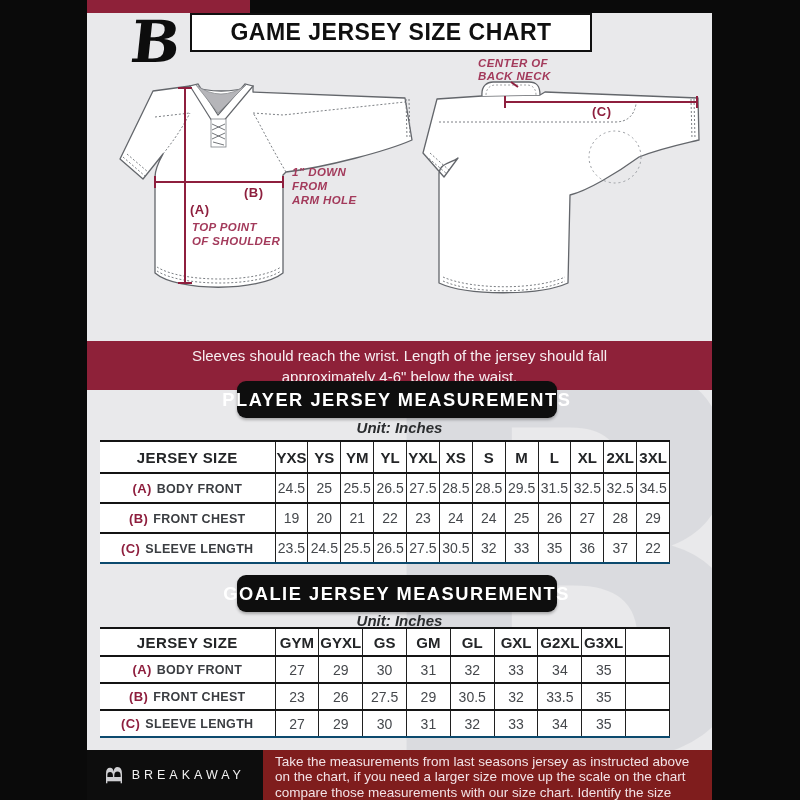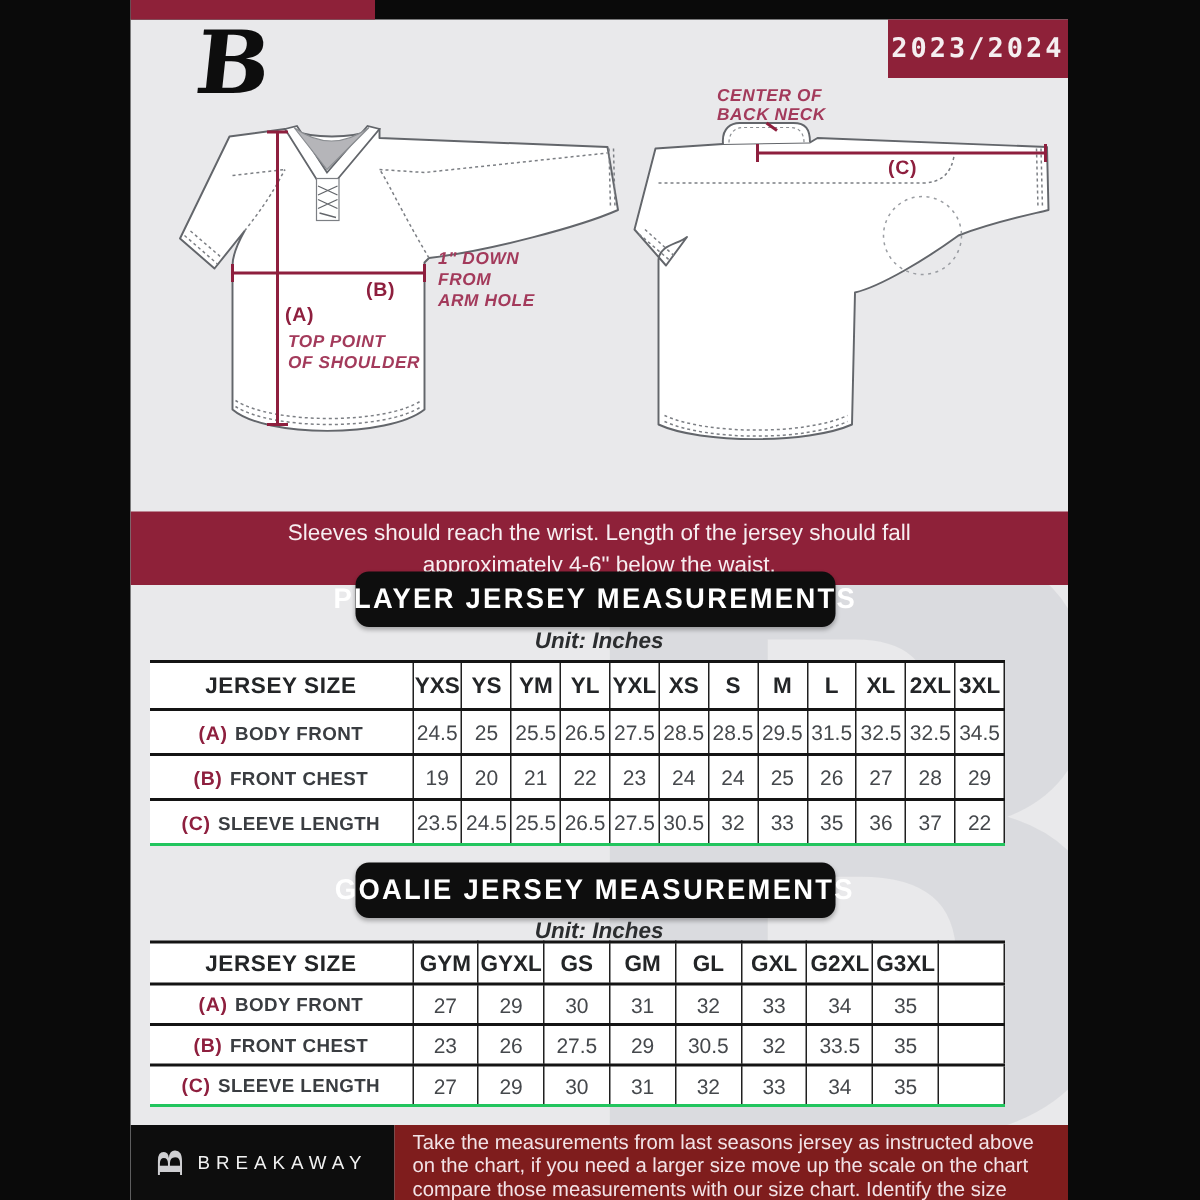--- a/index.html
+++ b/index.html
@@ -44,21 +44,21 @@
                        transform:scaleX(.96);white-space:nowrap;}
   .banner-player{top:381px;}
   .banner-goalie{top:575px;}
   .unit{position:absolute;left:0;width:625px;text-align:center;font-style:italic;font-weight:bold;
         font-size:15px;color:#2b2d2f;z-index:6;}
   .unit-player{top:419px;}
   .unit-goalie{top:612px;}
 
   
   .size-table{position:absolute;left:13px;width:570px;border-collapse:collapse;table-layout:fixed;
-              z-index:4;border-bottom:2px solid #22c55e;}
+              z-index:4;border-bottom:2px solid #0c4a6e;}
   .table-player{top:440px;}
   .table-goalie{top:627px;}
   .size-table tr{border-top:2px solid #141414;}
   .size-table td{border-left:1.5px solid #202020;background:#fff;text-align:center;
                  font-size:14px;color:#45484c;padding:0;}
   .size-table td:first-child{border-left:none;}
   .size-table td:last-child{border-right:1.5px solid #202020;}
   .size-table tr.head td{font-weight:bold;font-size:15px;color:#232527;}
   .size-table td.lbl{font-size:12px;color:#3a3d41;letter-spacing:.4px;}
   .size-table .key{color:#8e1f3e;font-weight:bold;font-size:13px;margin-right:5px;}
@@ -87,22 +87,22 @@
 
 <div class="page">
   <div class="content">
 
     <div class="top-bar">
       <div class="top-strip"></div>
     </div>
 
     <div class="brand-logo">B</div>
 
-    <div class="season-box">
-      <span>2023/2024</span>
+    <div class="title-box">
+      <span>GAME JERSEY SIZE CHART</span>
     </div>
 
     <svg class="diagram" width="625" height="262" viewBox="0 0 625 262">
 
       <g>
         <path class="jersey" d="M103,31 L66,36 L33,104 L56,124 L76,99
                  C71,108 68,115 68,122 L68,218 C90,237 172,237 196,218 L196,120 L199,117
                  C240,112 300,96 325,85 L318,43 L166,37 L166,31 Q134,41 103,31 Z"></path>
         <path d="M103,31 L130,74 L166,31 L158,29 L131,60 L111,29 Z" fill="#fff" stroke="#63666b" stroke-width="1.2"></path>
         <path d="M109,30 L131,58 L159,30 Q134,48 109,30 Z" fill="#b5b5b9" stroke="#8a8d91" stroke-width="0.8"></path>

